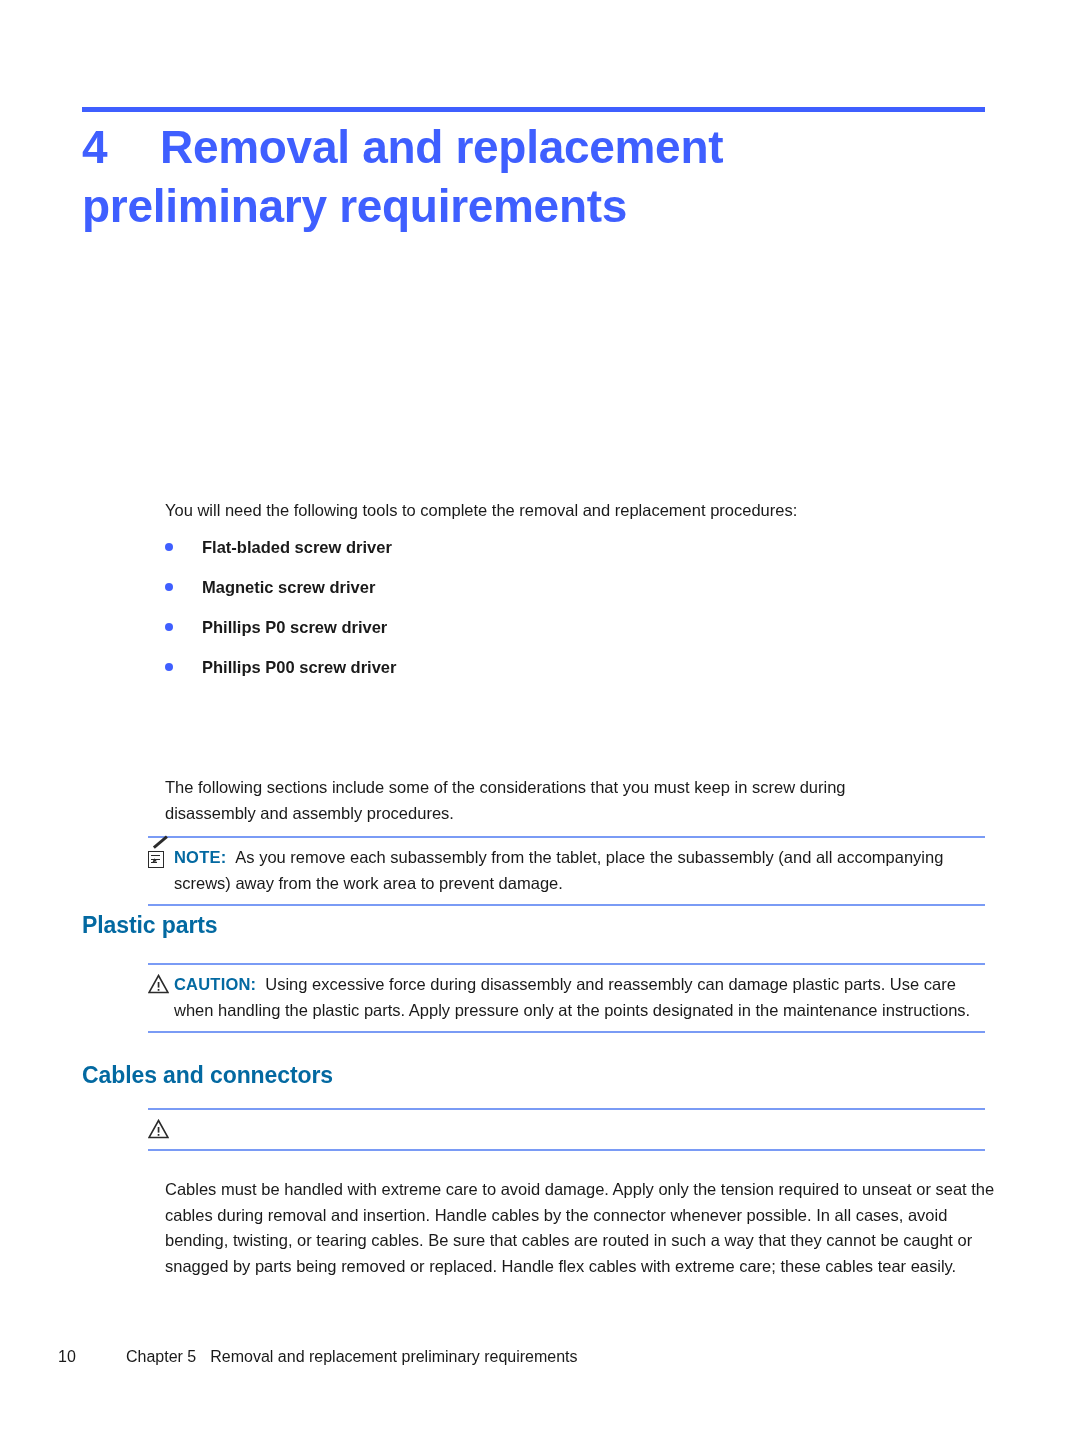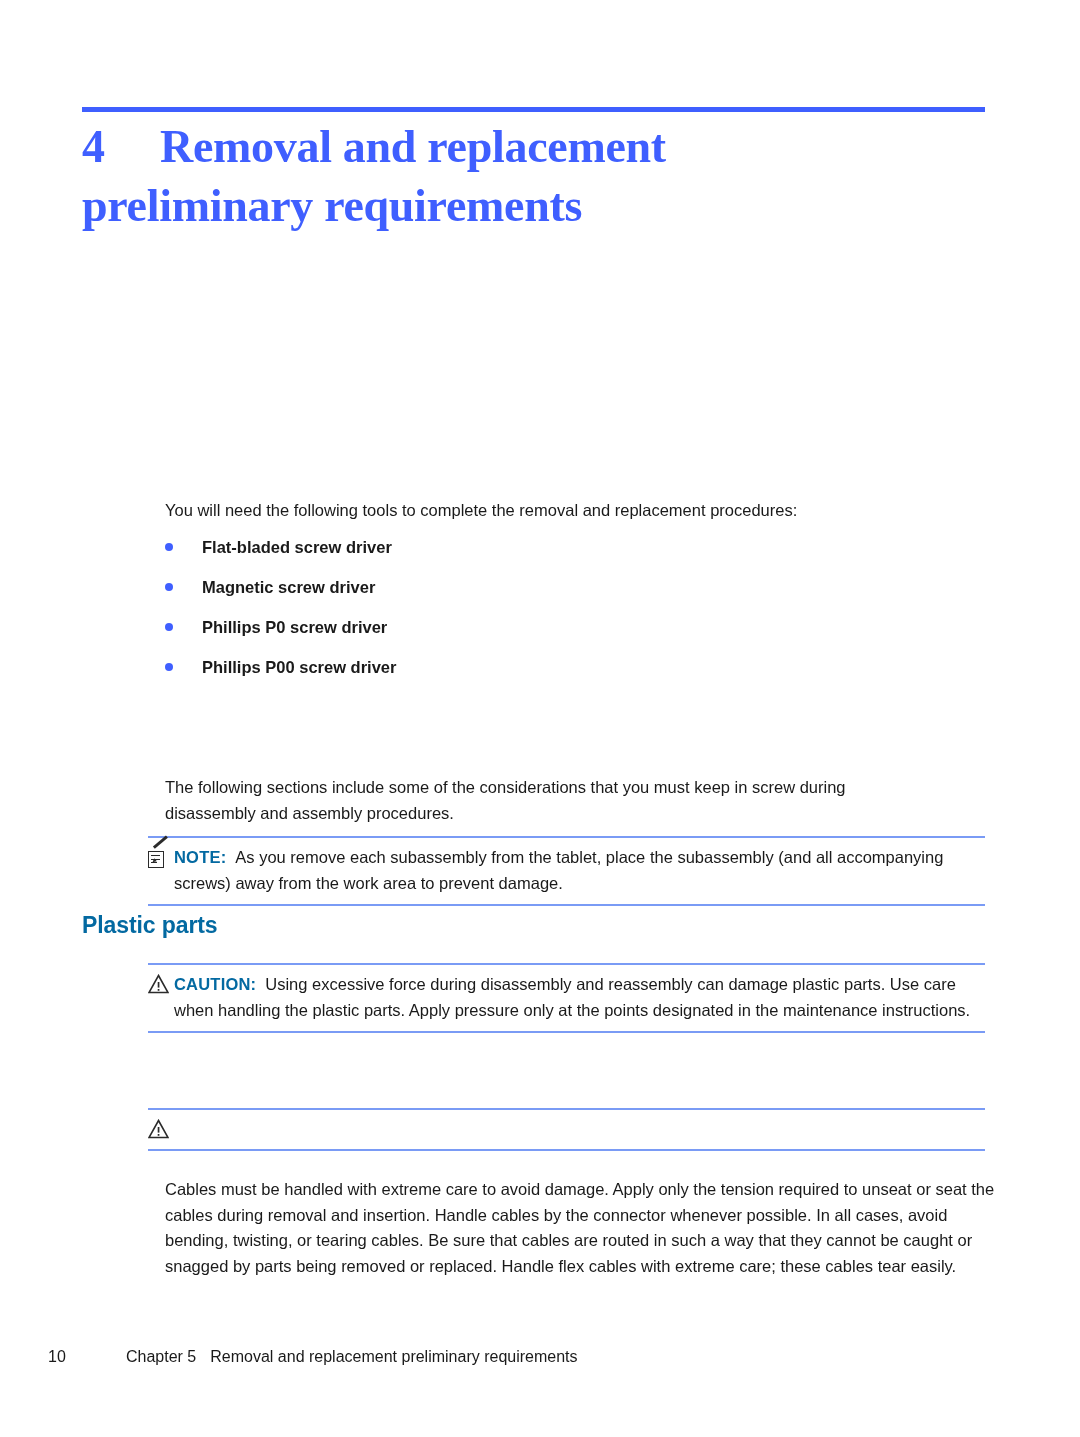--- a/index.html
+++ b/index.html
@@ -36,21 +36,20 @@
   .chapter-title {
     position: absolute;
     left: 82px;
     top: 118px;
     width: 760px;
     font-size: 46px;
     font-weight: bold;
     color: #3f5fff;
     line-height: 1.28;
     letter-spacing: -0.3px;
-    font-family: Liberation Serif, serif;
   }
   .chapter-title .num {
     display: inline-block;
     width: 78px;
   }
   .chapter-title .ttl {
     display: inline;
   }
 
   
@@ -181,21 +180,21 @@
   .caution-icon svg { display:block; }
 
   
   .footer {
     position: absolute;
     top: 1348px;
     font-size: 16px;
     color: #1a1a1a;
     white-space: nowrap;
   }
-  .footer .pg { position: absolute; left: 48px; }
+  .footer .pg { position: absolute; left: 58px; }
   .footer .ch { position: absolute; left: 126px; }
   .footer .gap { display: inline-block; width: 14px; }
 </style>
 </head>
 <body>
 
 <div class="page">
 
   <div class="chapter-rule"></div>
   <div class="chapter-title">
@@ -247,20 +246,21 @@
           <rect x="9.7" y="8" width="1.7" height="5.6" fill="#2b2b2b"></rect>
           <rect x="9.7" y="15" width="1.7" height="1.8" fill="#2b2b2b"></rect>
         </svg>
       </div>
     </div>
     <div class="admon-body">
       <span class="kw">CAUTION:</span><span class="kw-gap"></span><span>Using excessive force during disassembly and reassembly can damage plastic parts. Use care when handling the plastic parts. Apply pressure only at the points designated in the maintenance instructions.</span>
     </div>
   </div>
 
+  <div class="h2" style="top:1062px;">Cables and connectors</div>
 
   <div class="admon" style="top:1108px;">
     <div class="icon-slot">
       <div class="caution-icon">
         <svg width="21" height="20" viewBox="0 0 21 20">
           <polygon points="10.5,1.5 20,18.5 1,18.5" fill="none" stroke="#2b2b2b" stroke-width="1.6" stroke-linejoin="miter"></polygon>
           <rect x="9.7" y="8" width="1.7" height="5.6" fill="#2b2b2b"></rect>
           <rect x="9.7" y="15" width="1.7" height="1.8" fill="#2b2b2b"></rect>
         </svg>
       </div>

